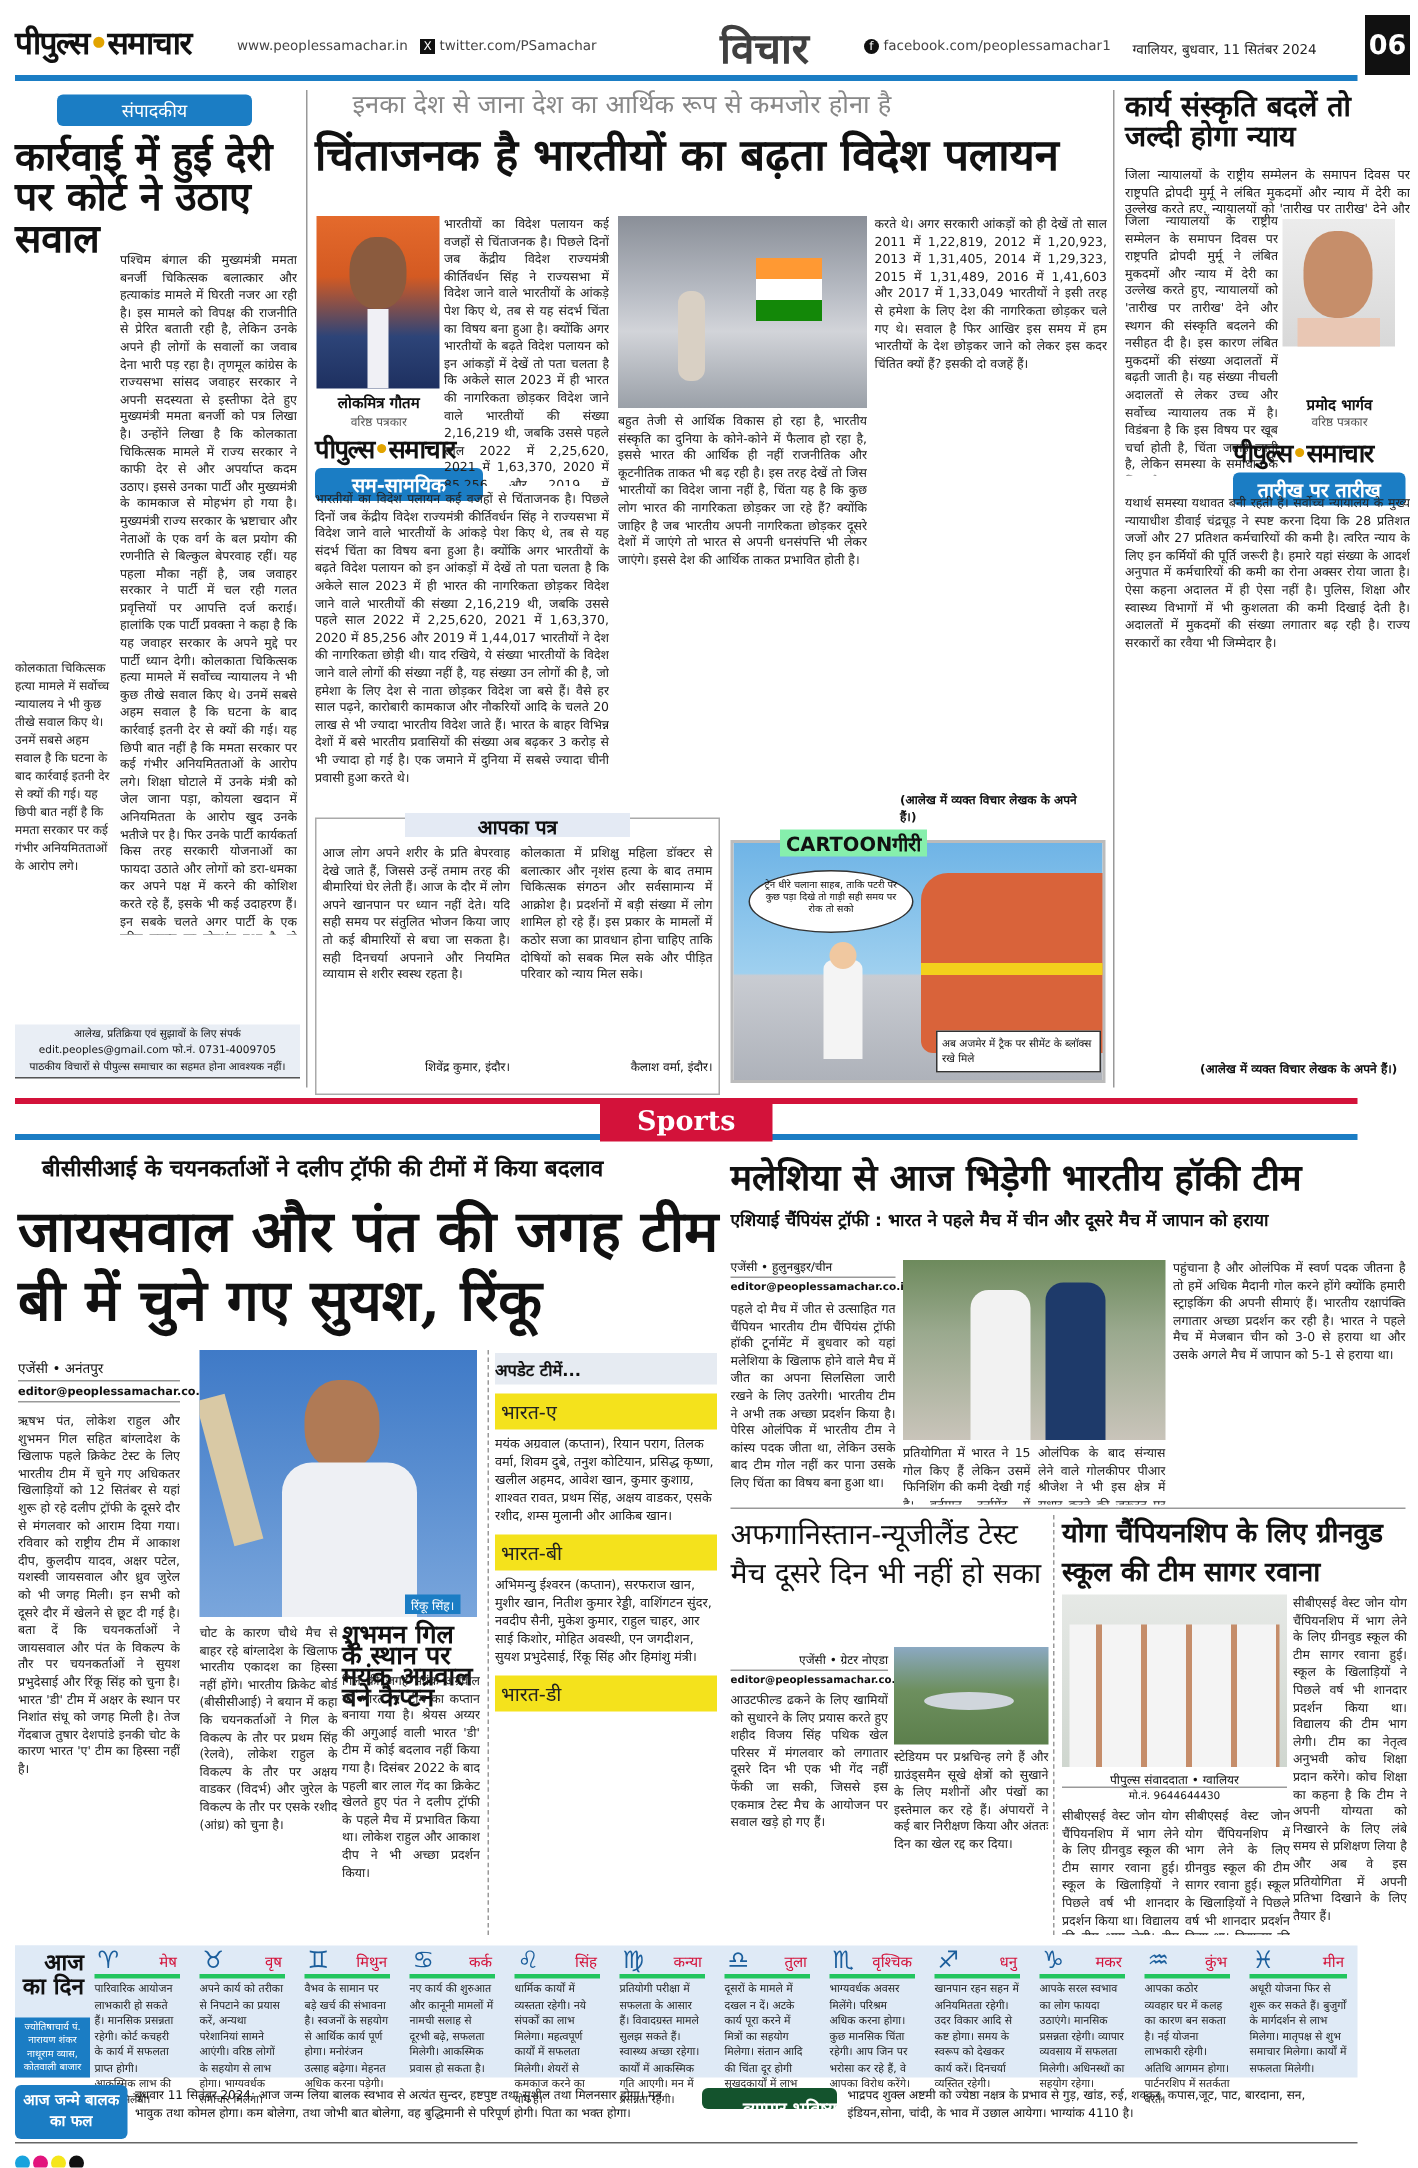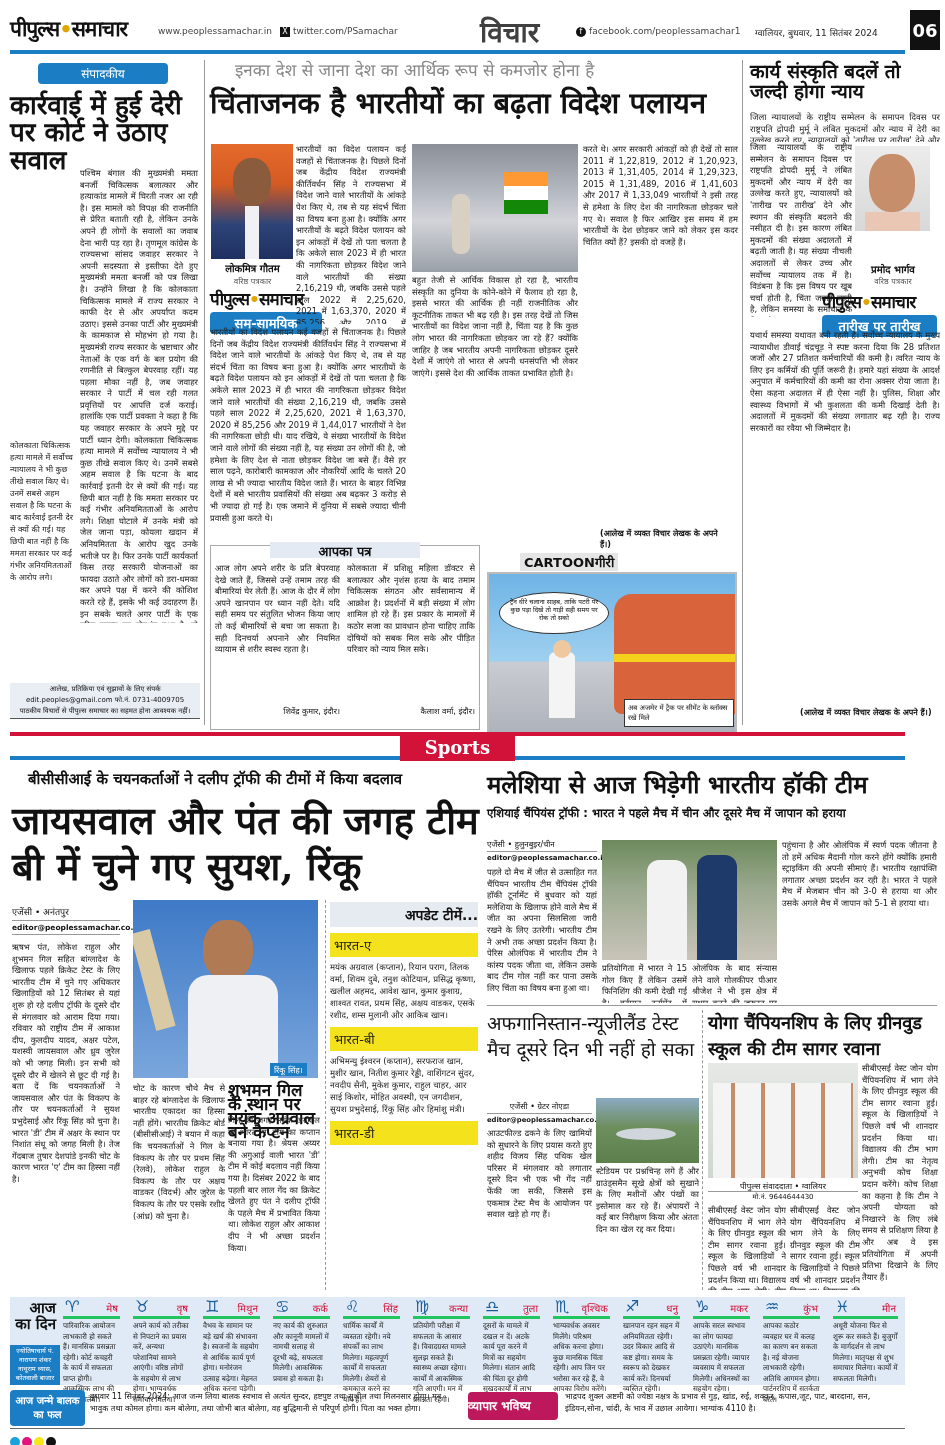--- a/index.html
+++ b/index.html
@@ -90,29 +90,29 @@
 <div class="abs" style="left:600px;top:527px;width:130px;font-size:8px;font-weight:bold">(आलेख में व्यक्त विचार लेखक के अपने हैं।)</div>
 <div class="vrule" style="left:742px;top:60px;height:665px"></div>
 
 <div class="abs" style="left:210px;top:545px;width:270px;height:185px;border:1px solid #aaa"></div>
 <div class="abs" style="left:270px;top:542px;width:150px;height:16px;background:#e4eaf4;text-align:center;font-size:13px;font-weight:bold">आपका पत्र</div>
 <div class="text" style="left:215px;top:563px;width:125px;height:140px">आज लोग अपने शरीर के प्रति बेपरवाह देखे जाते हैं, जिससे उन्हें तमाम तरह की बीमारियां घेर लेती हैं। आज के दौर में लोग अपने खानपान पर ध्यान नहीं देते। यदि सही समय पर संतुलित भोजन किया जाए तो कई बीमारियों से बचा जा सकता है। सही दिनचर्या अपनाने और नियमित व्यायाम से शरीर स्वस्थ रहता है।</div>
 <div class="abs" style="left:270px;top:705px;width:70px;font-size:8px;text-align:right">शिवेंद्र कुमार, इंदौर।</div>
 <div class="text" style="left:347px;top:563px;width:128px;height:140px">कोलकाता में प्रशिक्षु महिला डॉक्टर से बलात्कार और नृशंस हत्या के बाद तमाम चिकित्सक संगठन और सर्वसामान्य में आक्रोश है। प्रदर्शनों में बड़ी संख्या में लोग शामिल हो रहे हैं। इस प्रकार के मामलों में कठोर सजा का प्रावधान होना चाहिए ताकि दोषियों को सबक मिल सके और पीड़ित परिवार को न्याय मिल सके।</div>
 <div class="abs" style="left:400px;top:705px;width:75px;font-size:8px;text-align:right">कैलाश वर्मा, इंदौर।</div>
 
-<div class="abs" style="left:487px;top:572px;width:250px;height:162px;border:2px solid #bbb;background:linear-gradient(180deg,#6fb4e6 0%,#9fd0ef 55%,#c9ccd2 56%,#aeb2ba 100%);overflow:hidden">
+<div class="abs" style="left:487px;top:560px;width:250px;height:162px;border:2px solid #bbb;background:linear-gradient(180deg,#6fb4e6 0%,#9fd0ef 55%,#c9ccd2 56%,#aeb2ba 100%);overflow:hidden">
   <div style="position:absolute;left:125px;top:20px;width:130px;height:120px;background:#d9633a;border-radius:18px 0 0 8px"></div>
   <div style="position:absolute;left:125px;top:80px;width:130px;height:8px;background:#f3d11c"></div>
   <div style="position:absolute;left:10px;top:18px;width:110px;height:42px;background:#fff;border:1px solid #333;border-radius:50%;font-size:6.5px;line-height:8px;text-align:center;padding:5px 8px">ट्रेन धीरे चलाना साहब, ताकि पटरी पर कुछ पड़ा दिखे तो गाड़ी सही समय पर रोक तो सको</div>
   <div style="position:absolute;left:60px;top:78px;width:26px;height:66px;background:#f4f4f4;border-radius:6px 6px 0 0"></div>
   <div style="position:absolute;left:64px;top:66px;width:18px;height:18px;background:#f0c8a0;border-radius:50%"></div>
   <div style="position:absolute;left:135px;top:125px;width:110px;height:28px;background:#fff;border:1px solid #333;font-size:7px;line-height:10px;padding:3px">अब अजमेर में ट्रैक पर सीमेंट के ब्लॉक्स रखे मिले</div>
 </div>
-<div class="abs" style="left:520px;top:553px;padding:0 4px;background:#e5e5e5;font-size:13px;font-weight:bold"><span>CARTOON</span><span>गीरी</span></div>
+<div class="abs" style="left:520px;top:553px;padding:0 4px;background:#86efac;font-size:13px;font-weight:bold"><span>CARTOON</span><span>गीरी</span></div>
 
 <div class="head" style="left:750px;top:62px;width:190px;font-size:19px">कार्य संस्कृति बदलें तो जल्दी होगा न्याय</div>
 <div class="text" style="left:750px;top:112px;width:190px;height:30px;font-size:8.5px">जिला न्यायालयों के राष्ट्रीय सम्मेलन के समापन दिवस पर राष्ट्रपति द्रोपदी मुर्मू ने लंबित मुकदमों और न्याय में देरी का उल्लेख करते हुए, न्यायालयों को 'तारीख पर तारीख' देने और स्थगन की संस्कृति बदलने की नसीहत दी है। इस कारण लंबित मुकदमों की संख्या अदालतों में बढ़ती जाती है। यह संख्या नीचली अदालतों से लेकर उच्च और सर्वोच्च न्यायालय तक में है। विडंबना है कि इस विषय पर खूब चर्चा होती है, चिंता जताई जाती है, लेकिन समस्या के समाधान के लिए ठोस पहल न सरकार के स्तर पर होती है और न ही न्यायालयों के स्तर पर?</div>
 <div class="text" style="left:750px;top:142px;width:102px;height:175px">जिला न्यायालयों के राष्ट्रीय सम्मेलन के समापन दिवस पर राष्ट्रपति द्रोपदी मुर्मू ने लंबित मुकदमों और न्याय में देरी का उल्लेख करते हुए, न्यायालयों को 'तारीख पर तारीख' देने और स्थगन की संस्कृति बदलने की नसीहत दी है। इस कारण लंबित मुकदमों की संख्या अदालतों में बढ़ती जाती है। यह संख्या नीचली अदालतों से लेकर उच्च और सर्वोच्च न्यायालय तक में है। विडंबना है कि इस विषय पर खूब चर्चा होती है, चिंता जताई जाती है, लेकिन समस्या के समाधान के लिए ठोस पहल न सरकार के स्तर पर होती है और न ही न्यायालयों के स्तर पर?</div>
 <div class="photo" style="left:855px;top:146px;width:75px;height:85px;background:linear-gradient(180deg,#ececec 0%,#d8d8d8 100%)">
   <div style="position:absolute;left:14px;top:8px;width:46px;height:58px;border-radius:45%;background:#c68e6a"></div>
   <div style="position:absolute;left:10px;top:66px;width:55px;height:20px;background:#e9c7b4"></div>
 </div>
 <div class="cap-name" style="left:853px;top:262px;width:80px">प्रमोद भार्गव</div>
 <div class="cap-sub" style="left:853px;top:275px;width:80px">वरिष्ठ पत्रकार</div>
@@ -136,21 +136,21 @@
   <div style="position:absolute;left:70px;top:20px;width:50px;height:60px;border-radius:45%;background:#b07a55"></div>
   <div style="position:absolute;left:55px;top:75px;width:90px;height:103px;background:#eef0f4;border-radius:20px 20px 0 0"></div>
   <div style="position:absolute;left:10px;top:30px;width:20px;height:100px;background:#d9c9a5;transform:rotate(-15deg)"></div>
 </div>
 <div class="abs" style="left:270px;top:1063px;padding:1px 4px;background:#1b7dc4;color:#fff;font-size:8px">रिंकू सिंह।</div>
 <div class="text" style="left:133px;top:1083px;width:92px;height:205px">चोट के कारण चौथे मैच से बाहर रहे बांग्लादेश के खिलाफ भारतीय एकादश का हिस्सा नहीं होंगे। भारतीय क्रिकेट बोर्ड (बीसीसीआई) ने बयान में कहा कि चयनकर्ताओं ने गिल के विकल्प के तौर पर प्रथम सिंह (रेलवे), लोकेश राहुल के विकल्प के तौर पर अक्षय वाडकर (विदर्भ) और जुरेल के विकल्प के तौर पर एसके रशीद (आंध्र) को चुना है।</div>
 <div class="head" style="left:228px;top:1083px;width:92px;font-size:17px;font-family:'DejaVu Sans',sans-serif;line-height:14px">शुभमन गिल के स्थान पर मयंक अग्रवाल बने कैप्टन</div>
 <div class="text" style="left:228px;top:1115px;width:92px;height:172px">गिल की जगह मयंक अग्रवाल को भारत 'ए' टीम का कप्तान बनाया गया है। श्रेयस अय्यर की अगुआई वाली भारत 'डी' टीम में कोई बदलाव नहीं किया गया है। दिसंबर 2022 के बाद पहली बार लाल गेंद का क्रिकेट खेलते हुए पंत ने दलीप ट्रॉफी के पहले मैच में प्रभावित किया था। लोकेश राहुल और आकाश दीप ने भी अच्छा प्रदर्शन किया।</div>
 <div class="dash-v" style="left:325px;top:900px;height:390px"></div>
 <div class="abs" style="left:330px;top:902px;width:148px">
-  <div style="background:#e6ebf2;text-align:right;font-size:14px;font-weight:bold;padding:3px 0">अपडेट टीमें...</div>
+  <div style="background:#e6ebf2;text-align:left;font-size:11px;font-weight:bold;padding:3px 0">अपडेट टीमें...</div>
   <div class="team-hdr">भारत-ए</div>
   <div class="team-list">मयंक अग्रवाल (कप्तान), रियान पराग, तिलक वर्मा, शिवम दुबे, तनुश कोटियान, प्रसिद्ध कृष्णा, खलील अहमद, आवेश खान, कुमार कुशाग्र, शाश्वत रावत, प्रथम सिंह, अक्षय वाडकर, एसके रशीद, शम्स मुलानी और आकिब खान।</div>
   <div class="team-hdr">भारत-बी</div>
   <div class="team-list">अभिमन्यु ईश्वरन (कप्तान), सरफराज खान, मुशीर खान, नितीश कुमार रेड्डी, वाशिंगटन सुंदर, नवदीप सैनी, मुकेश कुमार, राहुल चाहर, आर साई किशोर, मोहित अवस्थी, एन जगदीशन, सुयश प्रभुदेसाई, रिंकू सिंह और हिमांशु मंत्री।</div>
   <div class="team-hdr">भारत-डी</div>
 </div>
 
 <div class="head" style="left:487px;top:772px;width:450px;font-size:24px">मलेशिया से आज भिड़ेगी भारतीय हॉकी टीम</div>
 <div class="head" style="left:487px;top:807px;width:450px;font-size:11.5px;font-family:'DejaVu Sans',sans-serif">एशियाई चैंपियंस ट्रॉफी : भारत ने पहले मैच में चीन और दूसरे मैच में जापान को हराया</div>
 <div class="abs" style="left:487px;top:838px;width:110px;font-size:8px">एजेंसी • हुलुनबुइर/चीन</div>
@@ -159,21 +159,21 @@
 <div class="photo" style="left:602px;top:840px;width:175px;height:120px;background:linear-gradient(180deg,#6d8a5c 0%,#9aa98e 40%,#c9c4ba 100%)">
   <div style="position:absolute;left:45px;top:20px;width:40px;height:100px;background:#f2f2f2;border-radius:12px 12px 0 0"></div>
   <div style="position:absolute;left:95px;top:15px;width:40px;height:105px;background:#1e3a6a;border-radius:12px 12px 0 0"></div>
 </div>
 <div class="text" style="left:602px;top:963px;width:85px;height:40px">प्रतियोगिता में भारत ने 15 गोल किए हैं लेकिन उसमें फिनिशिंग की कमी देखी गई है। वर्तमान टूर्नामेंट में हालांकि उसके युवा स्ट्राइकरों ने उसकी इस चिंता को कुछ हद तक कम किया है।</div>
 <div class="text" style="left:692px;top:963px;width:85px;height:40px">ओलंपिक के बाद संन्यास लेने वाले गोलकीपर पीआर श्रीजेश ने भी इस क्षेत्र में सुधार करने की जरूरत पर जोर दिया था। उन्होंने कहा था कि अगर हमें भारतीय हॉकी टीम को अगले स्तर पर</div>
 <div class="text" style="left:782px;top:840px;width:155px;height:162px">पहुंचाना है और ओलंपिक में स्वर्ण पदक जीतना है तो हमें अधिक मैदानी गोल करने होंगे क्योंकि हमारी स्ट्राइकिंग की अपनी सीमाएं हैं। भारतीय रक्षापंक्ति लगातार अच्छा प्रदर्शन कर रही है। भारत ने पहले मैच में मेजबान चीन को 3-0 से हराया था और उसके अगले मैच में जापान को 5-1 से हराया था।</div>
 <div class="hrule" style="left:487px;top:1005px;width:450px"></div>
 
 <div class="head" style="left:487px;top:1010px;width:210px;font-size:19px;font-weight:normal;line-height:26px">अफगानिस्तान-न्यूजीलैंड टेस्ट मैच दूसरे दिन भी नहीं हो सका</div>
-<div class="abs" style="left:487px;top:1100px;width:105px;text-align:center;font-size:8px">एजेंसी • ग्रेटर नोएडा</div>
+<div class="abs" style="left:487px;top:1100px;width:105px;text-align:right;font-size:8px">एजेंसी • ग्रेटर नोएडा</div>
 <div class="abs" style="left:487px;top:1113px;width:105px;font-size:6.8px;font-weight:bold;border-top:1px solid #999;padding-top:2px">editor@peoplessamachar.co.in</div>
 <div class="text" style="left:487px;top:1128px;width:105px;height:160px">आउटफील्ड ढकने के लिए खामियों को सुधारने के लिए प्रयास करते हुए शहीद विजय सिंह पथिक खेल परिसर में मंगलवार को लगातार दूसरे दिन भी एक भी गेंद नहीं फेंकी जा सकी, जिससे इस एकमात्र टेस्ट मैच के आयोजन पर सवाल खड़े हो गए हैं।</div>
 <div class="photo" style="left:596px;top:1098px;width:103px;height:65px;background:linear-gradient(180deg,#8ba9c2 0%,#6d8f5e 45%,#5c7f4c 100%)">
   <div style="position:absolute;left:20px;top:30px;width:60px;height:12px;background:#d0d6dc;border-radius:50%"></div>
 </div>
 <div class="text" style="left:596px;top:1166px;width:103px;height:122px">स्टेडियम पर प्रश्नचिन्ह लगे हैं और ग्राउंड्समैन सूखे क्षेत्रों को सुखाने के लिए मशीनों और पंखों का इस्तेमाल कर रहे हैं। अंपायरों ने कई बार निरीक्षण किया और अंततः दिन का खेल रद्द कर दिया।</div>
 <div class="dash-v" style="left:702px;top:1010px;height:280px"></div>
 
 <div class="head" style="left:708px;top:1010px;width:230px;font-size:18px;line-height:26px">योगा चैंपियनशिप के लिए ग्रीनवुड स्कूल की टीम सागर रवाना</div>
 <div class="photo" style="left:708px;top:1063px;width:150px;height:115px;background:linear-gradient(180deg,#e6e9e6 0%,#cfd6cf 100%)">
@@ -247,16 +247,16 @@
     <div class="horo-text">आपका कठोर व्यवहार घर में कलह का कारण बन सकता है। नई योजना लाभकारी रहेगी। अतिथि आगमन होगा। पार्टनरशिप में सतर्कता बरतें।</div>
   </div>
 <div class="horo-cell" style="left:833px;width:65px">
     <div class="horo-icon">♓</div>
     <div class="horo-title">मीन</div>
     <div class="horo-text">अधूरी योजना फिर से शुरू कर सकते हैं। बुजुर्गों के मार्गदर्शन से लाभ मिलेगा। मातृपक्ष से शुभ समाचार मिलेगा। कार्यों में सफलता मिलेगी।</div>
   </div>
 
 <div class="abs" style="left:10px;top:1390px;width:75px;height:36px;background:#1b7dc4;color:#fff;border-radius:4px;font-size:10px;font-weight:bold;text-align:center;line-height:14px;padding:4px 2px">आज जन्मे बालक का फल</div>
 <div class="abs" style="left:90px;top:1391px;width:355px;font-size:8px;line-height:12px">बुधवार 11 सितंबर 2024: आज जन्म लिया बालक स्वभाव से अत्यंत सुन्दर, हष्टपुष्ट तथा सुशील तथा मिलनसार होगा। मन भावुक तथा कोमल होगा। कम बोलेगा, तथा जोभी बात बोलेगा, वह बुद्धिमानी से परिपूर्ण होगी। पिता का भक्त होगा।</div>
-<div class="abs" style="left:468px;top:1392px;width:90px;height:28px;background:#be185d;color:#fff;border-radius:4px;font-size:12px;font-weight:bold;text-align:left;line-height:28px">व्यापार भविष्य</div>
+<div class="abs" style="left:468px;top:1392px;width:90px;height:14px;background:#14532d;color:#fff;border-radius:4px;font-size:12px;font-weight:bold;text-align:right;line-height:28px">व्यापार भविष्य</div>
 <div class="abs" style="left:565px;top:1391px;width:340px;font-size:8px;line-height:12px">भाद्रपद शुक्ल अष्टमी को ज्येष्ठा नक्षत्र के प्रभाव से गुड़, खांड, रुई, शक्कर, कपास,जूट, पाट, बारदाना, सन, इंडियन,सोना, चांदी, के भाव में उछाल आयेगा। भाग्यांक 4110 है।</div>
 <div class="hrule" style="left:10px;top:1428px;width:895px;background:#666"></div>
 <div class="abs footer-dots" style="left:10px;top:1432px"><span style="background:#19a3dd"></span><span style="background:#e2147d"></span><span style="background:#f5e61a"></span><span style="background:#111"></span></div>
 
 </body></html>

